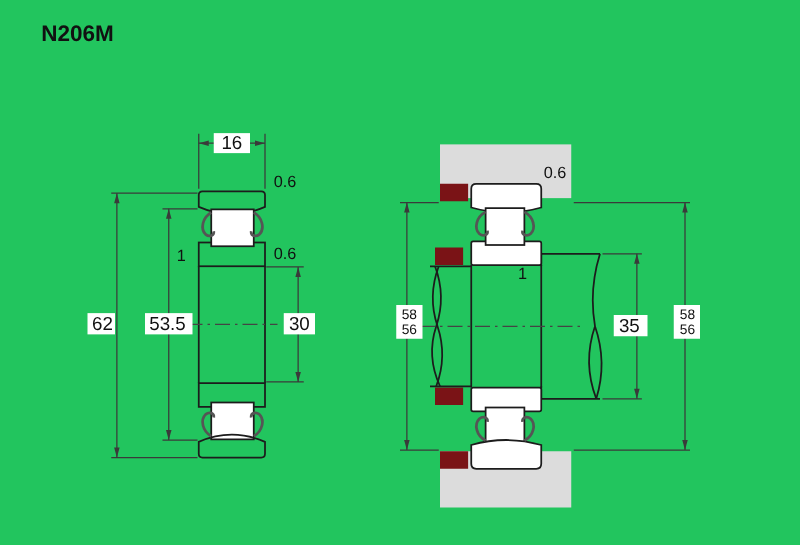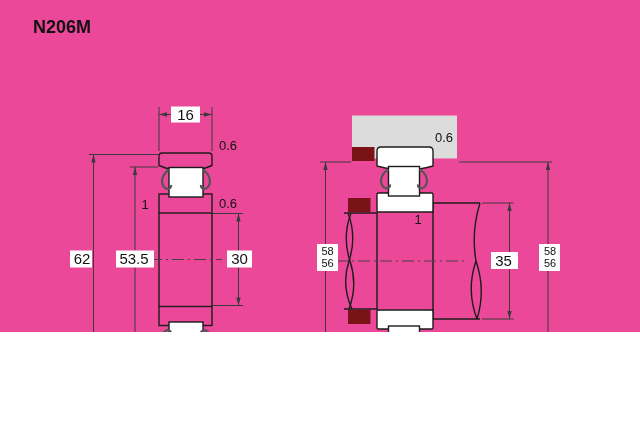--- a/index.html
+++ b/index.html
@@ -1,16 +1,16 @@
 <!DOCTYPE html>
 <html><head>
 <meta charset="utf-8">
 <style>
   html,body{margin:0;padding:0;background:#ffffff;}
-  .canvas{position:relative;width:640px;height:332px;background:#ec4899;overflow:hidden;
+  .canvas{position:relative;width:640px;height:436px;background:#22c55e;overflow:hidden;
           font-family:"Liberation Sans", sans-serif;}
   svg{display:block;}
   text{fill:#111111;}
   .dimtxt{font-size:15px;}
   .smalltxt{font-size:13px;}
   .tinytxt{font-size:11px;}
   .ttl{font-size:18px;font-weight:bold;}
   .dl{stroke:#3a3a3a;stroke-width:1;}
   .ol{stroke:#1c1c1c;stroke-width:1.4;fill:none;}
   .wh{fill:#ffffff;stroke:#1c1c1c;stroke-width:1.4;}

